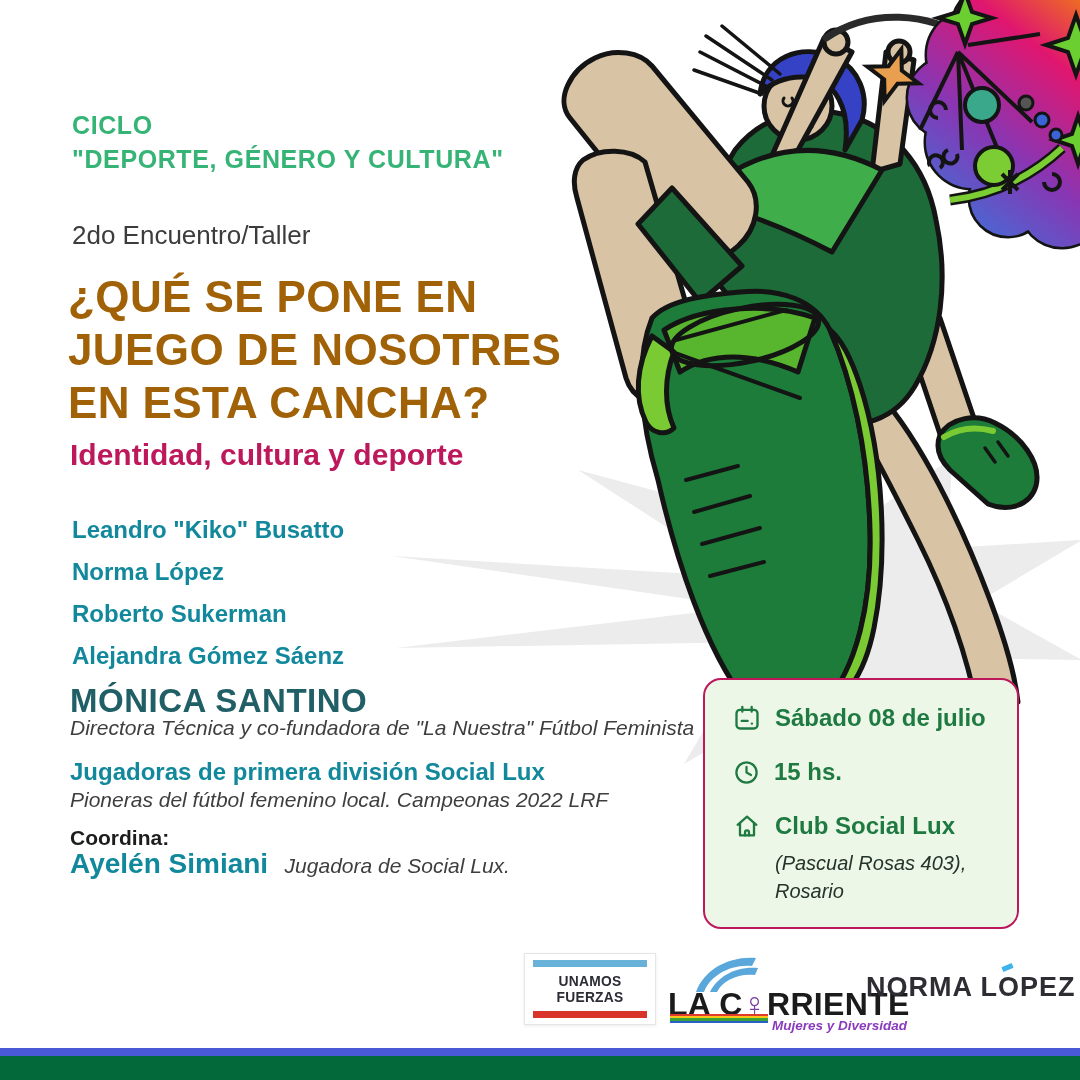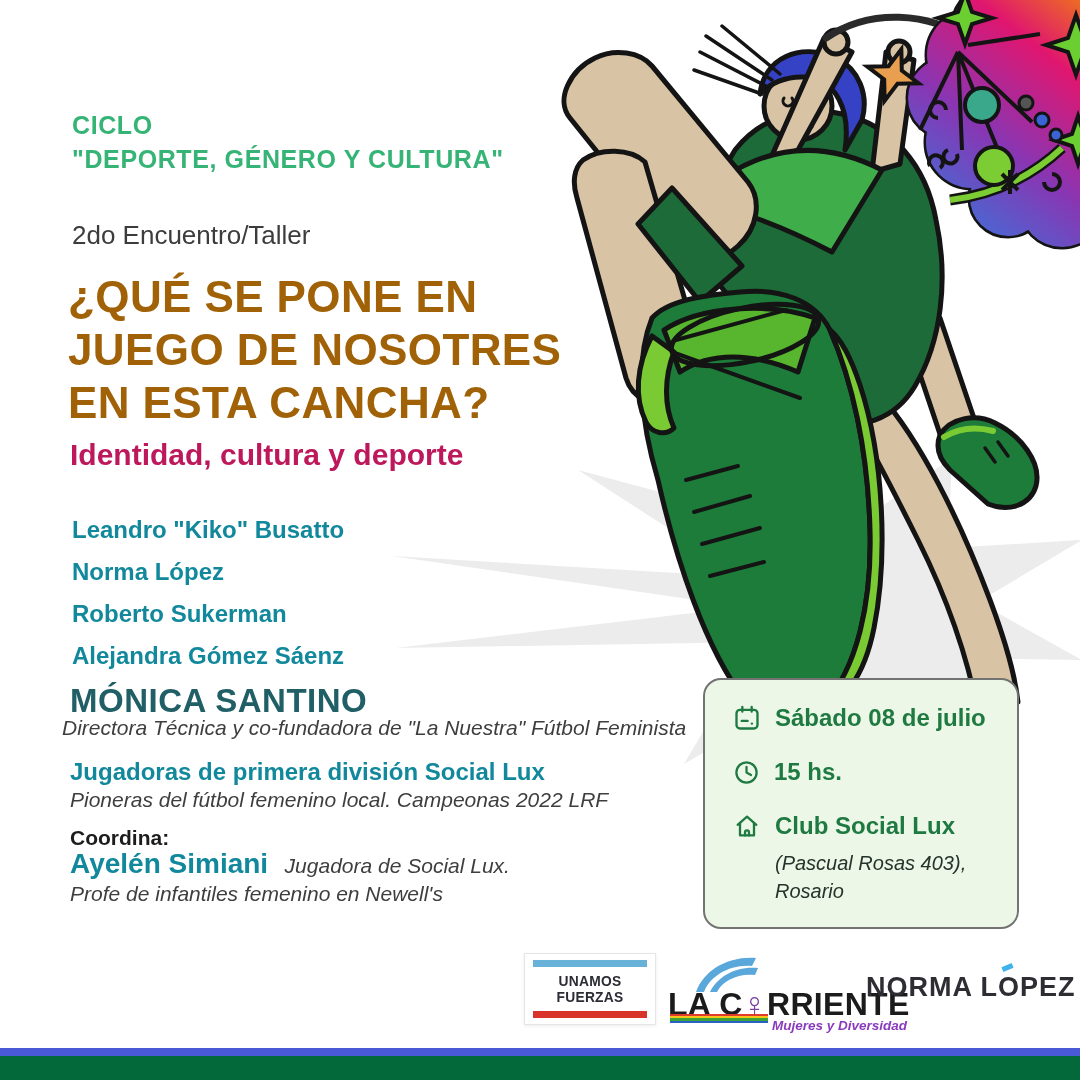--- a/index.html
+++ b/index.html
@@ -8,30 +8,30 @@
   .abs{position:absolute;}
   
   .cycle{left:72px;top:108px;color:#35b476;font-weight:800;font-size:25px;line-height:34px;letter-spacing:.6px;z-index:2;}
   .session{left:72px;top:220px;font-size:26px;color:#3c3c3c;z-index:2;}
   .title{left:68px;top:270px;color:#a16207;font-weight:800;font-size:44px;line-height:53px;letter-spacing:.4px;z-index:2;}
   .subtitle{left:70px;top:438px;color:#be185d;font-weight:800;font-size:30px;z-index:2;}
   .speakers{left:72px;top:516px;z-index:2;}
   .speaker{color:#11889b;font-weight:700;font-size:24px;margin-bottom:14px;}
   .monica{left:70px;top:682px;color:#215f66;font-weight:700;font-size:33px;letter-spacing:.5px;z-index:2;}
   .ital{font-style:italic;color:#3e3e3e;font-size:21px;}
-  .monica-role{left:62px;top:716px;z-index:2;}
+  .monica-role{left:70px;top:716px;z-index:2;}
   .team-name{left:70px;top:758px;color:#11889b;font-weight:700;font-size:24px;z-index:2;}
   .team-desc{left:70px;top:788px;z-index:2;}
   .coordina{left:70px;top:826px;color:#1c1c1c;font-weight:700;font-size:21px;z-index:2;}
   .ayelen-line{left:70px;top:848px;z-index:2;}
   .ayelen{color:#11889b;font-weight:700;font-size:28px;}
   .ayelen-role{margin-left:12px;}
   .profe{left:70px;top:882px;z-index:2;}
   
-  .card{left:703px;top:678px;width:312px;height:247px;background:#edf7e8;border:2px solid #737373;
+  .card{left:703px;top:678px;width:312px;height:247px;background:#edf7e8;border:2px solid #be185d;
         border-radius:18px;z-index:2;}
   .card-row{position:absolute;left:28px;display:flex;align-items:center;gap:14px;}
   .card-row svg{flex:0 0 auto;}
   .card-text{color:#1e7a41;font-weight:700;font-size:24px;}
   .addr{position:absolute;left:70px;font-style:italic;color:#24342a;font-size:20px;}
   
   .unamos{left:524px;top:953px;width:90px;height:70px;background:#fff;border:1px solid #e6e6e6;
           box-shadow:0 1px 3px rgba(0,0,0,.08);z-index:2;padding-left:40px;}
   .unamos-bar-top{position:absolute;left:8px;right:8px;top:6px;height:7px;background:#68b1d8;}
   .unamos-bar-bot{position:absolute;left:8px;right:8px;bottom:6px;height:7px;background:#d8342c;}
@@ -223,21 +223,20 @@
   <div class="abs monica-role ital">Directora Técnica y co-fundadora de "La Nuestra" Fútbol Feminista</div>
 
   <div class="abs team-name">Jugadoras de primera división Social Lux</div>
   <div class="abs team-desc ital">Pioneras del fútbol femenino local. Campeonas 2022 LRF</div>
 
   <div class="abs coordina">Coordina:</div>
   <div class="abs ayelen-line">
     <span class="ayelen">Ayelén Simiani</span>
     <span class="ital ayelen-role">Jugadora de Social Lux.</span>
   </div>
-  <div class="abs profe ital">Profe de infantiles femenino en Newell's</div>
 
   <div class="abs card">
     <div class="card-row" style="top:24px;">
       <svg width="28" height="28" viewBox="0 0 24 24" fill="none" stroke="#1e7a41" stroke-width="2" stroke-linecap="round" stroke-linejoin="round">
         <rect x="3" y="5" width="18" height="16" rx="3"></rect>
         <path d="M8 2.5v4 M16 2.5v4"></path>
         <path d="M7.5 14.5h5"></path>
         <circle cx="16.2" cy="16.8" r="1" fill="#1e7a41" stroke="none"></circle>
       </svg>
       <span class="card-text">Sábado 08 de julio</span>

